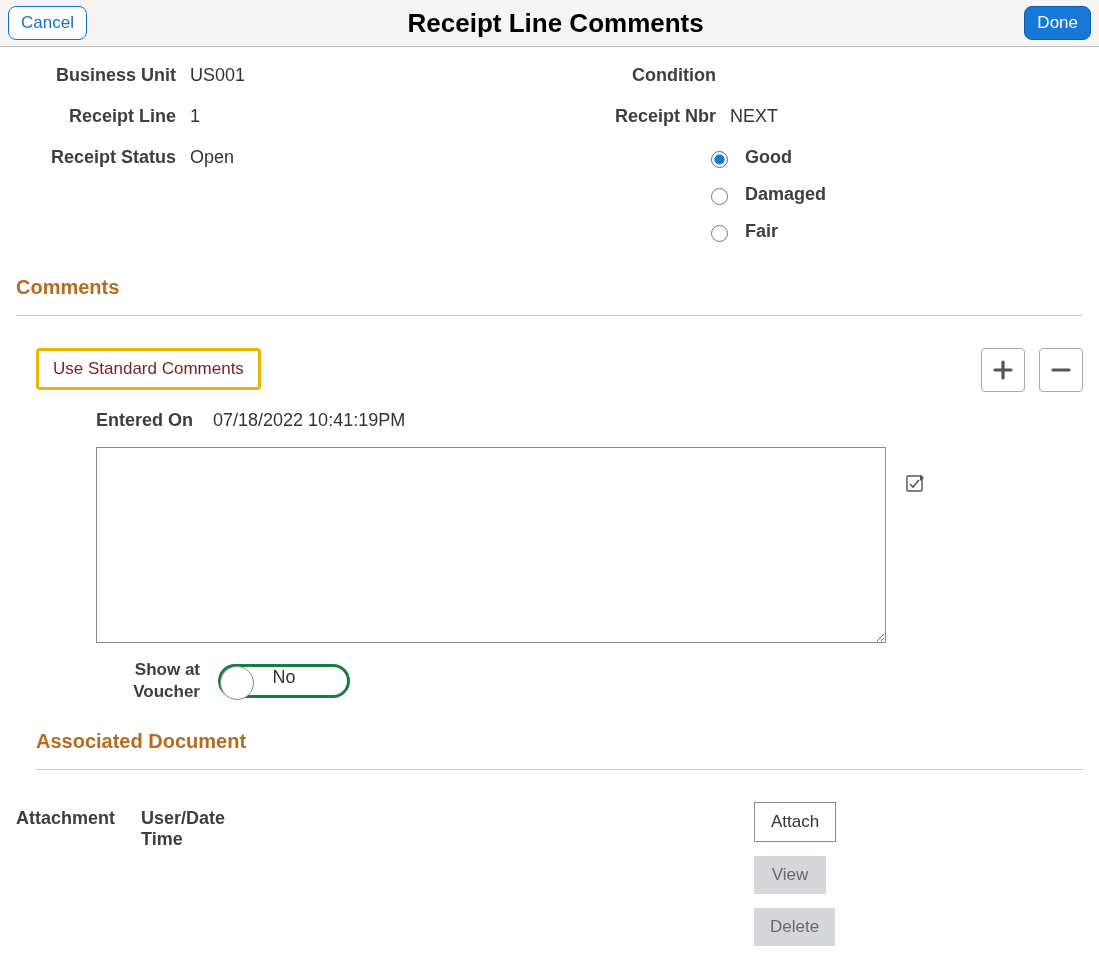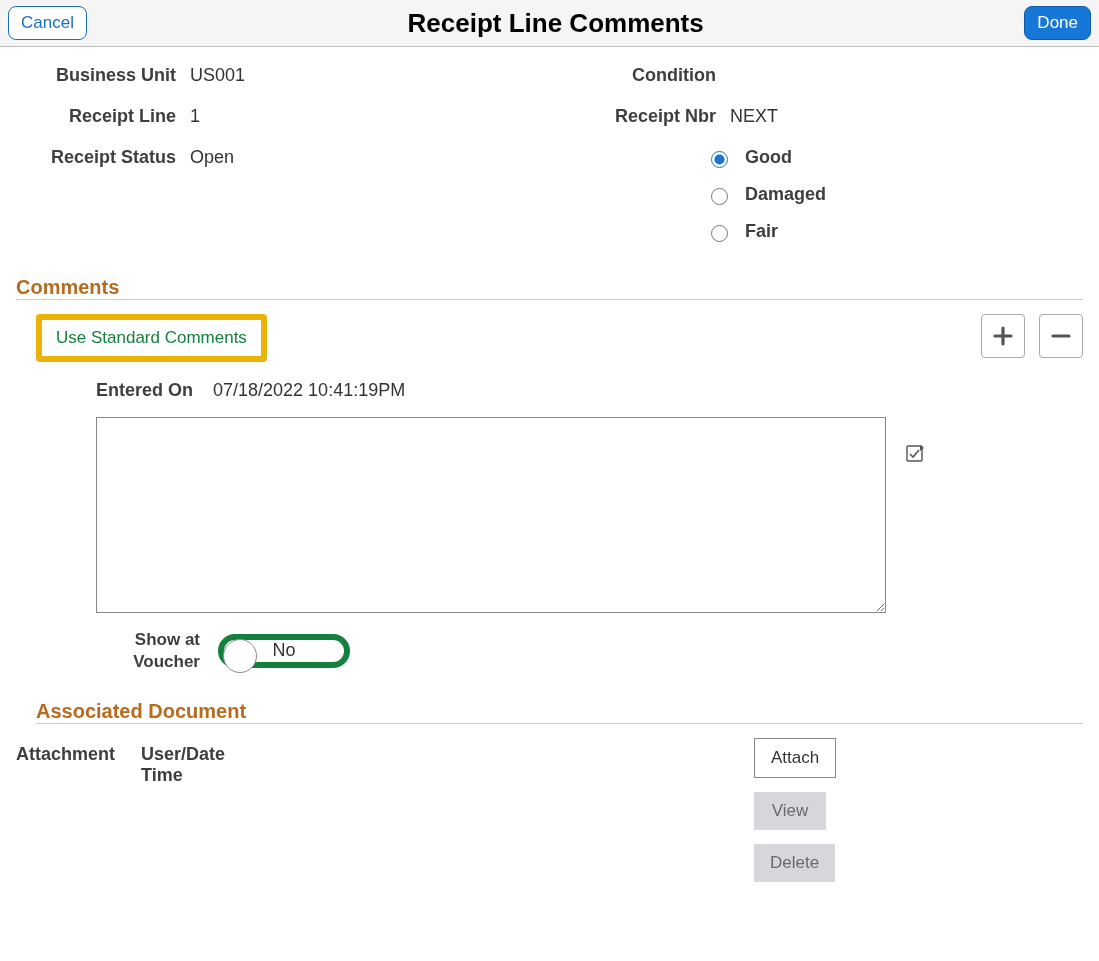--- a/index.html
+++ b/index.html
@@ -97,40 +97,40 @@
   .radio-label {
     font-size: 18px;
     font-weight: 700;
     color: #3e3e3e;
   }
 
   .section-heading {
     font-size: 20px;
     font-weight: 700;
     color: #b86a1e;
-    padding-bottom: 0;
+    padding-bottom: 16px;
     border-bottom: 1px solid #ccc;
-    margin-bottom: 14px;
+    margin-bottom: 32px;
   }
 
   .comments-topbar {
     display: flex;
     align-items: flex-start;
     justify-content: space-between;
     margin-bottom: 18px;
   }
   .std-btn {
     font-size: 17px;
     padding: 8px 14px;
     background: #fff;
-    border: 6px solid #eab308;
+    border: 3px solid #eab308;
     border-radius: 4px;
     cursor: pointer;
     margin-left: 20px;
-    color: #15803d;
+    color: #7f1d1d;
     font-family: inherit;
   }
   .icon-btn-group {
     display: flex;
     gap: 14px;
   }
   .icon-btn {
     width: 44px;
     height: 44px;
     border: 1px solid #aaa;
@@ -193,26 +193,25 @@
     text-align: right;
     font-weight: 700;
     font-size: 17px;
     line-height: 1.25;
     color: #3e3e3e;
   }
   .toggle {
     position: relative;
     width: 132px;
     height: 34px;
-    border: 6px solid #15803d;
+    border: 3px solid #15803d;
     border-radius: 17px;
     background: #fff;
     cursor: pointer;
     display: flex;
-    align-items: center;
   }
   .toggle-knob {
     position: absolute;
     left: -1px;
     top: -1px;
     width: 34px;
     height: 34px;
     border-radius: 50%;
     background: #fff;
     border: 1px solid #8a8a8a;

